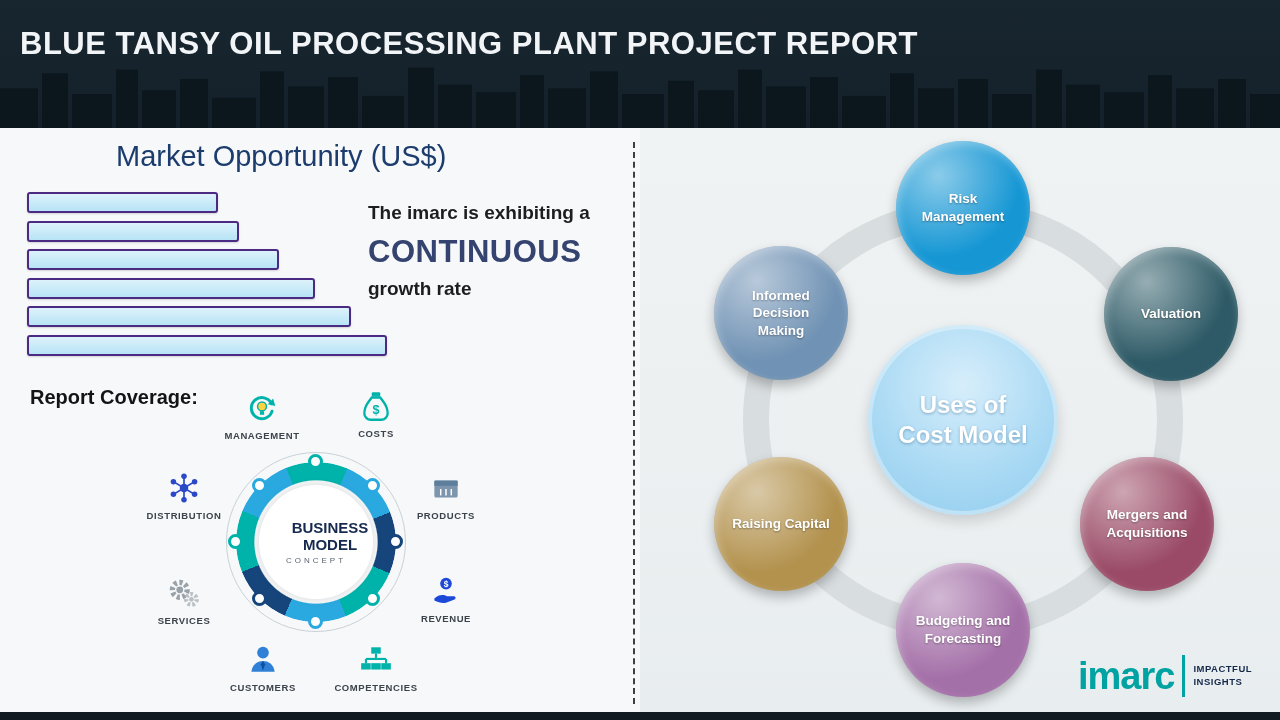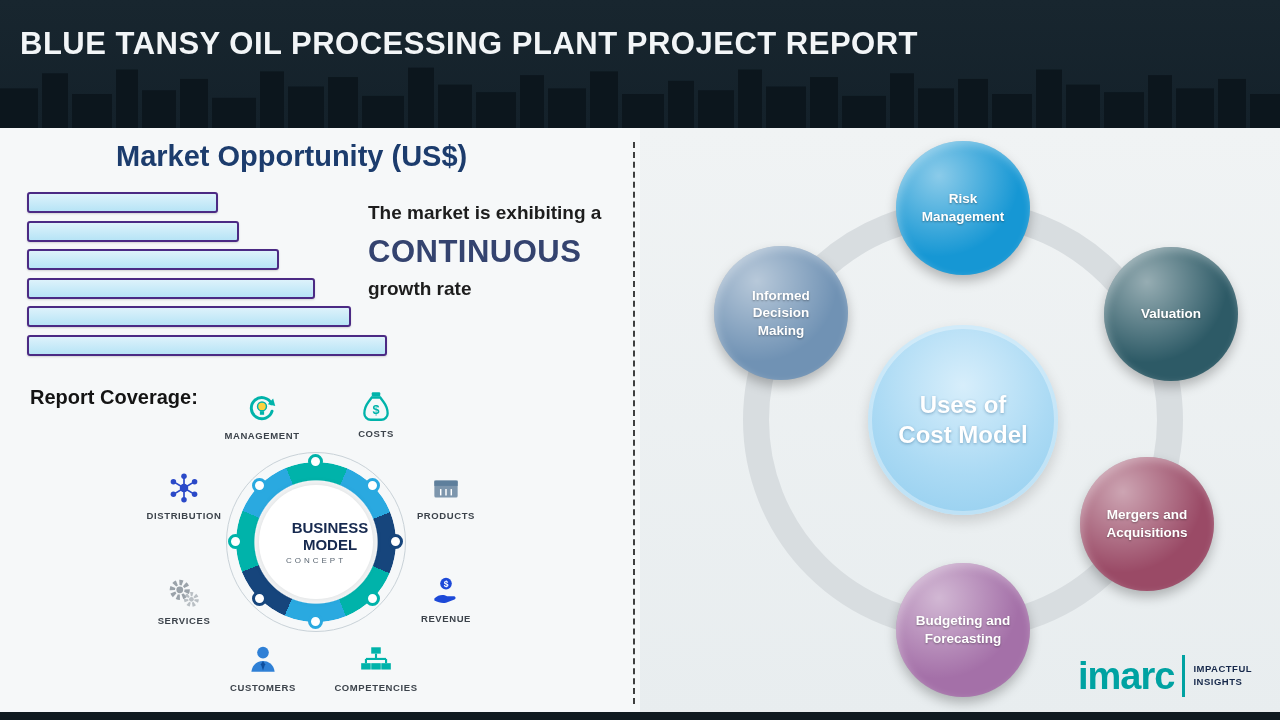--- a/index.html
+++ b/index.html
@@ -13,21 +13,21 @@
   .header-title { position:absolute; left:20px; top:26px; color:#f2f5f7;
     font-size:31px; font-weight:bold; letter-spacing:.5px; }
   .skyline { position:absolute; left:0; bottom:0; width:1280px; height:66px; }
 
   
   .right-bg { position:absolute; left:640px; top:128px; width:640px; height:592px;
     background:linear-gradient(#f0f3f4,#e8edef); }
 
   
   .section-title { position:absolute; left:116px; top:140px; color:#1c3c6d;
-    font-size:29px; font-weight:bold; }
+    font-size:29px; font-weight:normal; }
 
   
   .bars { position:absolute; left:27px; top:192px; width:360px; }
   .bar { height:21px; margin-bottom:7.5px; border:2.5px solid #4b2a84; border-radius:3px;
     background:linear-gradient(#ddf2fb,#b7e4f6); box-shadow:0 1px 2px rgba(0,0,0,.15); }
 
   
   .growth { position:absolute; left:368px; top:202px; width:270px; color:#1d1d1d; }
   .growth-prefix { font-size:19px; font-weight:bold; }
   .growth-highlight { font-size:31px; font-weight:bold; color:#34436f; margin:10px 0 8px; letter-spacing:.5px; }
@@ -145,21 +145,21 @@
   <div class="bars">
       <div class="bar" style="width: 53%;"></div>
       <div class="bar" style="width: 59%;"></div>
       <div class="bar" style="width: 70%;"></div>
       <div class="bar" style="width: 80%;"></div>
       <div class="bar" style="width: 90%;"></div>
       <div class="bar" style="width: 100%;"></div>
     </div>
 
   <div class="growth">
-    <div class="growth-prefix">The market is exhibiting a</div>
+    <div class="growth-prefix">The imarc is exhibiting a</div>
     <div class="growth-highlight">CONTINUOUS</div>
     <div class="growth-suffix">growth rate</div>
   </div>
 
   <div class="report-coverage">Report Coverage:</div>
 
   <div class="bm-outer"></div>
   <div class="bm-ring"></div>
   <div class="bm-center">
     <div class="bm-title">BUSINESS</div>
@@ -289,20 +289,23 @@
   </div>
   <div class="uses-node pos-valuation" style="background: radial-gradient(circle at 32% 26%, rgba(255, 255, 255, 0.5), rgba(255, 255, 255, 0) 60%), rgb(45, 90, 102);">
     <span>Valuation</span>
   </div>
   <div class="uses-node pos-mergers" style="background: radial-gradient(circle at 32% 26%, rgba(255, 255, 255, 0.5), rgba(255, 255, 255, 0) 60%), rgb(154, 74, 102);">
     <span>Mergers and Acquisitions</span>
   </div>
   <div class="uses-node pos-budgeting" style="background: radial-gradient(circle at 32% 26%, rgba(255, 255, 255, 0.5), rgba(255, 255, 255, 0) 60%), rgb(164, 112, 168);">
     <span>Budgeting and Forecasting</span>
   </div>
+  <div class="uses-node pos-raising" style="background: radial-gradient(circle at 32% 26%, rgba(255, 255, 255, 0.5), rgba(255, 255, 255, 0) 60%), rgb(179, 146, 78);">
+    <span>Raising Capital</span>
+  </div>
   <div class="uses-node pos-informed" style="background: radial-gradient(circle at 32% 26%, rgba(255, 255, 255, 0.5), rgba(255, 255, 255, 0) 60%), rgb(112, 146, 180);">
     <span>Informed Decision Making</span>
   </div>
 
   <div class="brand">
     <div class="brand-logo">imarc</div>
     <div class="brand-bar"></div>
     <div class="brand-tagline">
       <div>IMPACTFUL</div>
       <div>INSIGHTS</div>

